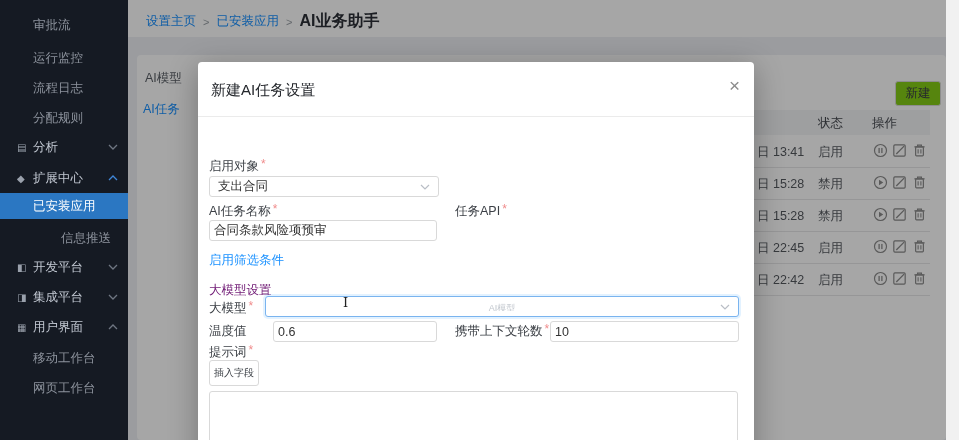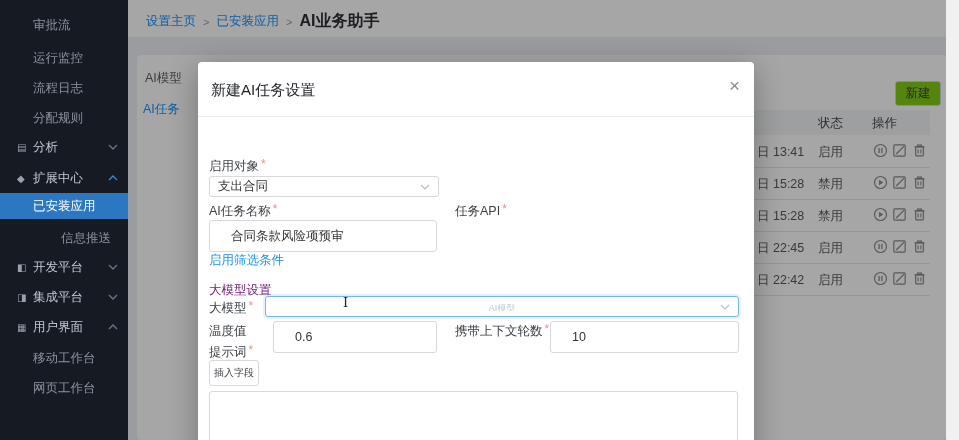--- a/index.html
+++ b/index.html
@@ -43,22 +43,22 @@
   .scrollstrip{position:absolute;left:946px;top:0;width:13px;height:440px;background:#f1f1f1;z-index:8;cursor:pointer;}
   
   .modal{position:absolute;left:198px;top:62px;width:556px;height:420px;background:#fff;border-radius:4px;
     box-shadow:0 6px 30px rgba(0,0,0,.3);z-index:10;}
   .m-head{position:relative;height:54px;border-bottom:1px solid #ebebeb;}
   .m-title{position:absolute;left:13px;top:19px;font-size:15px;color:#24272c;font-weight:500;}
   .m-close{position:absolute;right:14px;top:14px;font-size:19px;color:#8c8c8c;cursor:pointer;line-height:1;}
   .m-body{position:absolute;left:0;top:54px;right:0;bottom:0;overflow:hidden;}
   .f-label{position:absolute;font-size:12.5px;color:#3c4046;white-space:nowrap;}
   .req{color:#f08c8c;font-size:12px;margin-left:2px;position:relative;top:-2px;}
-  .f-input{position:absolute;height:32px;border:1px solid #d9d9d9;border-radius:3px;font-size:12.5px;color:#333;
-    padding:0 21px;box-sizing:border-box;outline:none;background:#fff;font-family:inherit;}
+  .f-input{position:absolute;height:21px;border:1px solid #d9d9d9;border-radius:3px;font-size:12.5px;color:#333;
+    padding:0 4px;box-sizing:border-box;outline:none;background:#fff;font-family:inherit;}
   .f-select{position:absolute;height:21px;border:1px solid #d9d9d9;border-radius:3px;background:#fff;
     display:flex;align-items:center;font-size:12.5px;color:#333;cursor:pointer;box-sizing:border-box;}
   .f-select .s-val{margin-left:8px;}
   .f-select .s-arrow{position:absolute;right:8px;color:#b9bec6;display:flex;}
   .f-select.focused{border-color:#7ab4ef;box-shadow:0 0 0 2px rgba(24,144,255,.12);}
   .f-select .s-ghost{position:absolute;left:0;right:0;text-align:center;font-size:9px;color:#c2c7ce;top:5px;height:9px;overflow:hidden;}
   .ibeam{position:absolute;font-family:"DejaVu Serif",serif;font-size:13px;color:#222;z-index:2;}
   .link{position:absolute;font-size:12.5px;color:#1890ff;cursor:pointer;}
   .section-label{position:absolute;font-size:12.5px;color:#701a75;}
   .btn-insert{position:absolute;left:11px;top:244px;height:24px;padding:0 4px;background:#fff;border:1px solid #d9d9d9;

